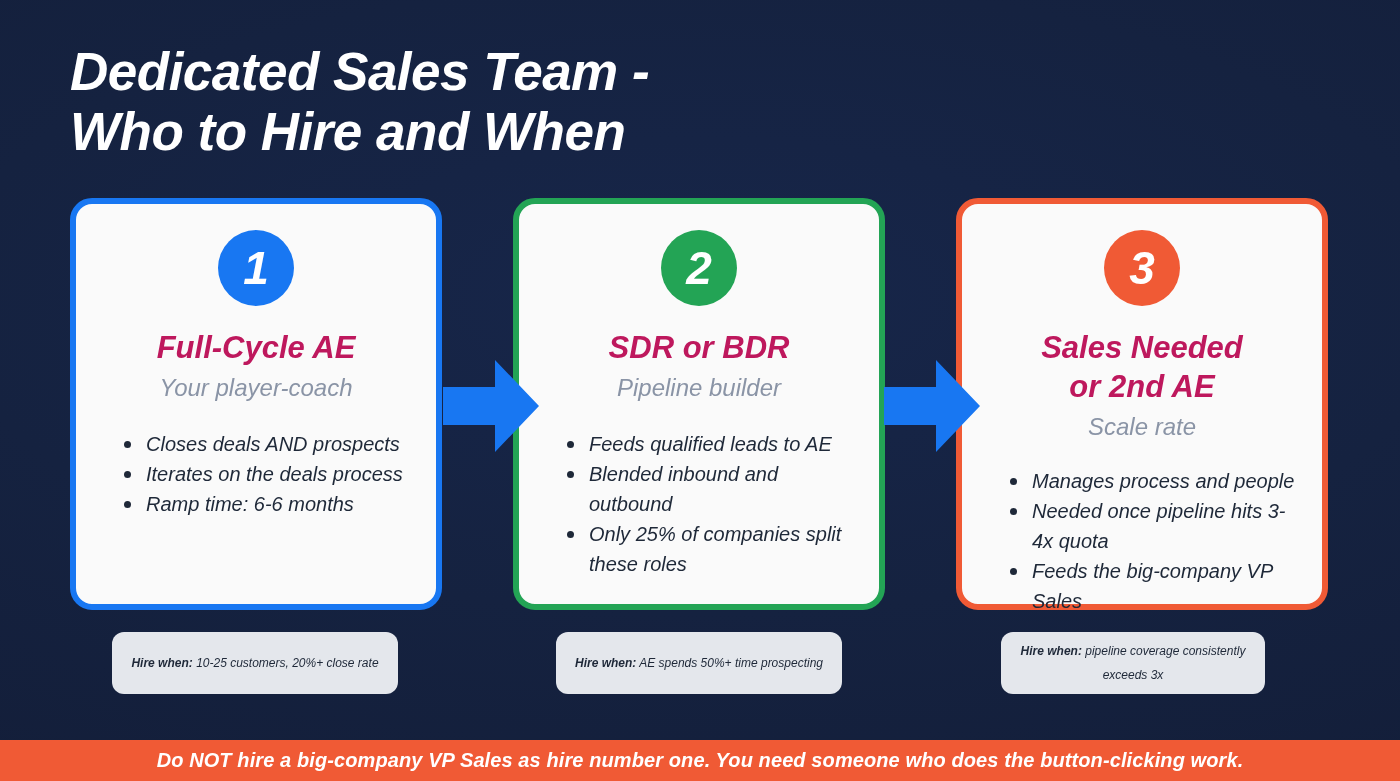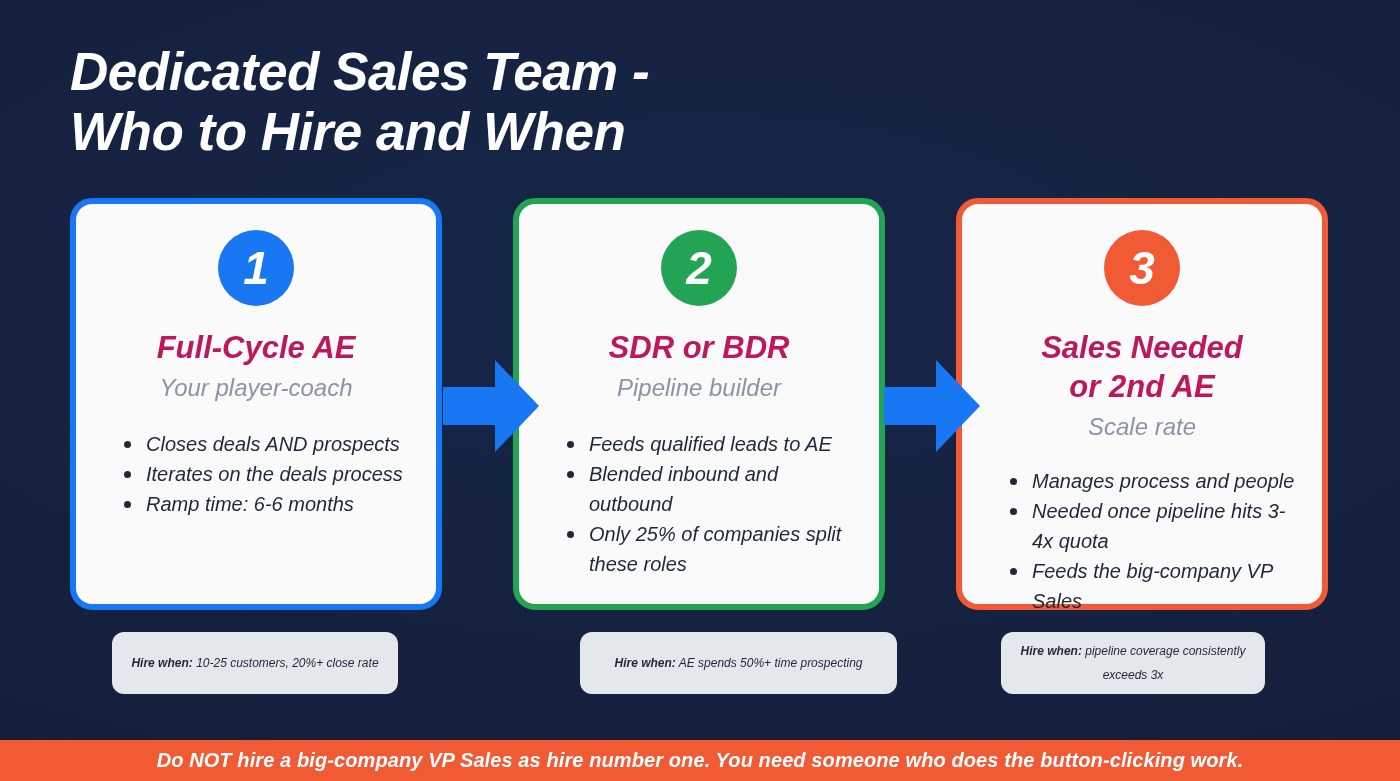--- a/index.html
+++ b/index.html
@@ -154,21 +154,21 @@
     font-size: 12px;
     line-height: 24px;
     text-align: center;
     display: flex;
     align-items: center;
     justify-content: center;
     padding: 0 14px;
   }
   .pill .lbl { font-weight: bold; }
   .pill.p1 { left: 112px; width: 286px; }
-  .pill.p2 { left: 580px; width: 317px; }
+  .pill.p2 { left: 556px; width: 286px; }
   .pill.p3 { left: 1001px; width: 264px; }
 
   
   .banner {
     position: absolute;
     left: 0;
     bottom: 0;
     width: 1400px;
     height: 41px;
     background: #F05A35;

